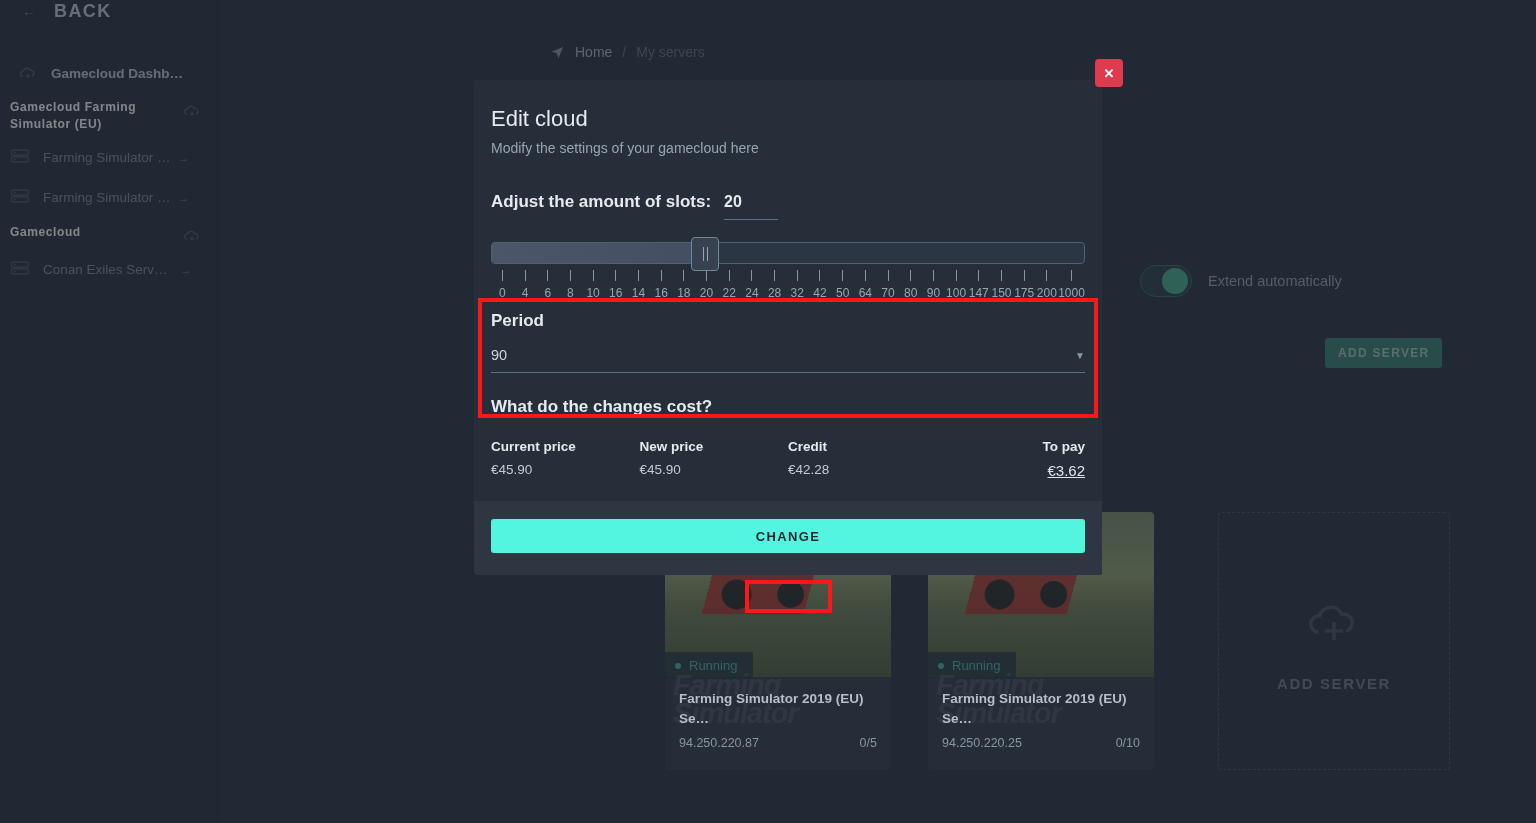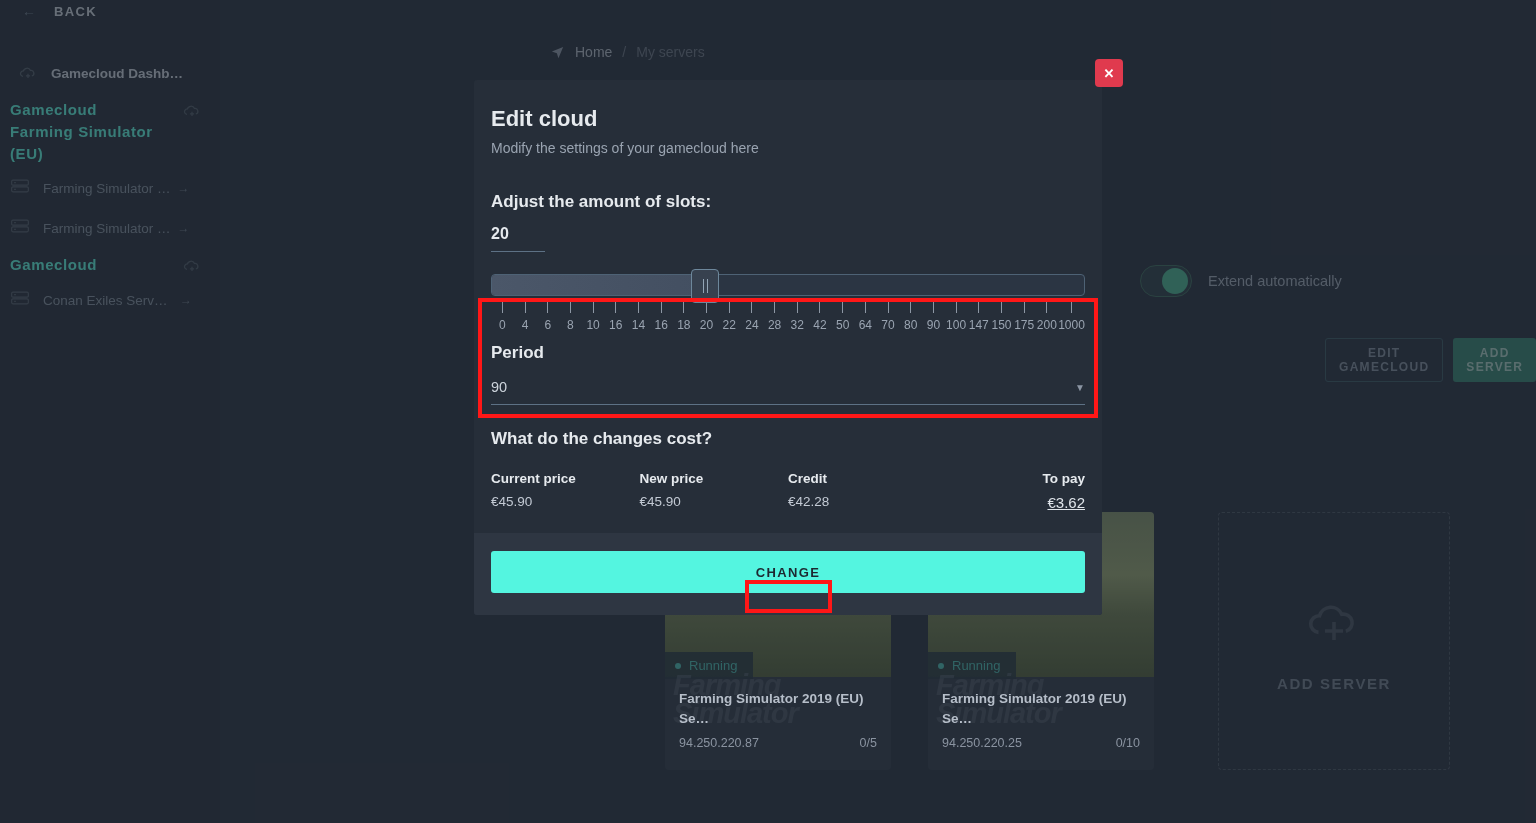--- a/index.html
+++ b/index.html
@@ -21,40 +21,40 @@
   .back-row {
     display: flex; align-items: center; gap: 14px;
     padding: 0 18px; height: 34px; margin-top: -6px;
   }
   .back-arrow {
     width: 22px; height: 22px; border-radius: 50%;
     display: flex; align-items: center; justify-content: center;
     color: #6a7686; font-size: 14px; line-height: 1;
   }
   .back-text {
-    color: #c6cdd6; font-size: 13px; font-weight: bold; letter-spacing: 1.4px;
+    color: #c6cdd6; font-size: 18px; font-weight: bold; letter-spacing: 1.4px;
   }
   .side-item {
     display: flex; align-items: center; gap: 13px;
     padding: 0 18px; height: 40px; text-align: center;
   }
   .side-item.dash { margin-top: 25px; }
   .side-ico { width: 20px; height: 20px; flex: 0 0 20px; opacity: .55; }
   .side-ico svg { display: block; }
   .side-label {
     font-size: 13.5px; color: #9aa4b1; white-space: nowrap;
     overflow: hidden; text-overflow: ellipsis;
   }
   .side-label.strong { color: #c3cad4; font-weight: bold; font-size: 13.5px; }
   .side-section {
     display: flex; align-items: flex-start; justify-content: space-between;
     padding: 6px 18px 4px 10px; gap: 6px;
   }
   .side-section .t {
-    font-size: 15px; font-weight: bold; color: #5eead4;
+    font-size: 12px; font-weight: bold; color: #ffffff;
     letter-spacing: .6px; line-height: 1.45; max-width: 150px;
   }
   .side-section .cloud { opacity: .5; margin-top: 2px; }
   .srv-item { padding-left: 10px; }
   .srv-item .side-label { color: #828d9b; font-size: 13.5px; max-width: 130px; }
   .srv-arrow { color: #6d7886; font-size: 12px; margin-left: -6px; }
 
   .content { position: absolute; left: 220px; top: 0; right: 0; bottom: 0; }
 
   .breadcrumb {
@@ -147,25 +147,25 @@
 
   
   .overlay { position: absolute; inset: 0; background: rgba(26,32,41,.55); }
 
   
   .modal {
     position: absolute; left: 474px; top: 80px; width: 628px;
     background: #262e39; border-radius: 3px; overflow: hidden;
   }
   .modal-body { padding: 26px 17px 0 17px; }
-  .m-title { color: #e6eaee; font-size: 22px; font-weight: bold; }
+  .m-title { color: #e6eaee; font-size: 22px; font-weight: normal; }
   .m-sub { color: #9aa4b1; font-size: 14px; margin-top: 8px; }
 
   .slots-row {
-    display: flex; align-items: baseline; gap: 13px; margin-top: 36px; flex-direction: column;
+    display: flex; align-items: baseline; gap: 13px; margin-top: 36px;
   }
   .slots-label { color: #e6eaee; font-size: 17px; font-weight: bold; }
   .slots-input {
     color: #e6eaee; font-size: 16px; font-weight: bold;
     border-bottom: 1px solid #5d7185; padding: 0 0 8px 0; min-width: 54px;
   }
 
   .slider-wrap { margin-top: 22px; position: relative; }
   .slider-track {
     height: 22px; border: 1px solid #4e6275; border-radius: 4px;
@@ -206,21 +206,21 @@
     display: grid; grid-template-columns: repeat(4, 1fr);
     margin-top: 22px; padding-bottom: 22px;
   }
   .pcell .h { color: #e6eaee; font-size: 13.5px; font-weight: bold; }
   .pcell .v { color: #c3cad4; font-size: 13.5px; margin-top: 8px; }
   .pcell.right { text-align: right; }
   .pcell.right .v { text-decoration: underline; font-size: 15px; color: #dfe4ea; }
 
   .modal-foot { background: #2e3642; padding: 18px 17px 22px 17px; }
   .change-btn {
-    width: 100%; height: 42px; border: none; border-radius: 3px;
+    width: 100%; height: 34px; border: none; border-radius: 3px;
     background: #54f5e0; color: #1d2730;
     font-size: 13px; font-weight: bold; letter-spacing: 1.4px;
     display: flex; align-items: center; justify-content: center;
     position: relative;
   }
 
   .close-btn {
     position: absolute; left: 1095px; top: 59px;
     width: 28px; height: 28px; border-radius: 4px; border: none;
     background: #e03a4e; color: #fff; font-size: 13px; font-weight: bold;
@@ -325,21 +325,20 @@
       </div>
 
       <div class="toggle-row">
         <div class="toggle">
           <span class="knob"></span>
         </div>
         <span class="toggle-label">Extend automatically</span>
       </div>
 
       <div class="btn-row">
-        <button class="btn-outline">EDIT GAMECLOUD</button>
         <button class="btn-teal">ADD SERVER</button>
       </div>
 
       <div class="cards">
         <div class="card">
           <div class="card-img">
             <div class="tractor"></div>
           </div>
           <div class="badge">
             <span class="dot"></span>

